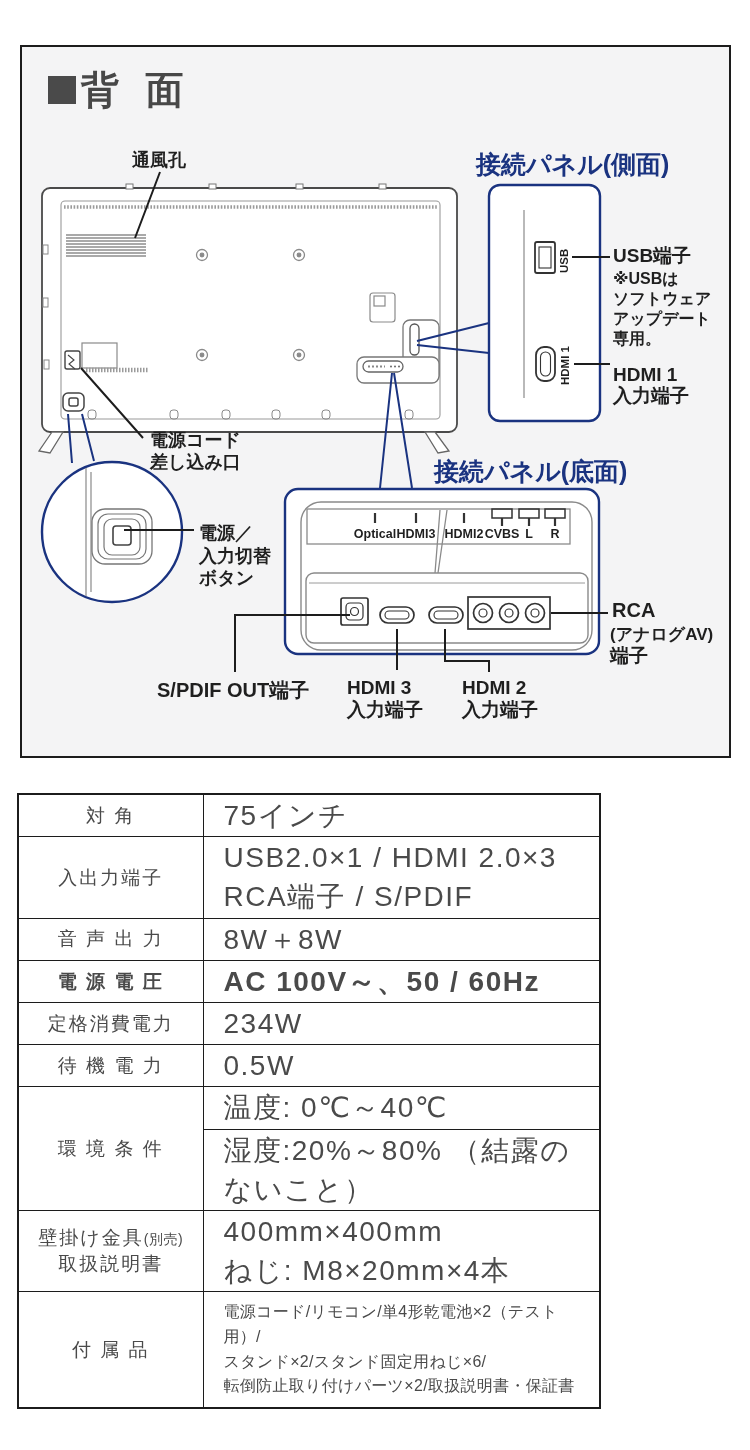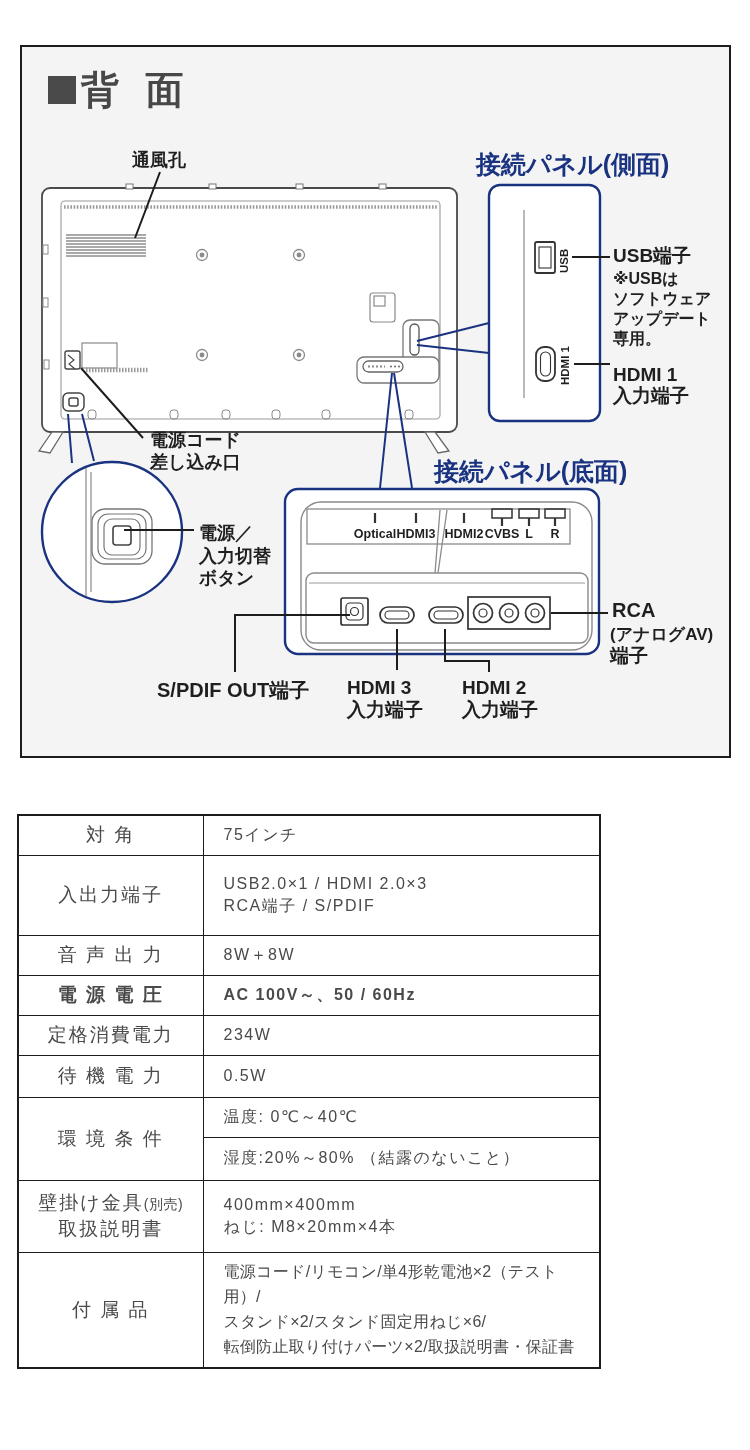--- a/index.html
+++ b/index.html
@@ -32,32 +32,32 @@
   svg text.t20{font-size:20px;}
   svg text.t19{font-size:19px;}
   svg text.t18{font-size:18px;}
   svg text.t17{font-size:17px;}
   svg text.t16{font-size:16px;}
   svg text.t12{font-size:12.5px;font-weight:700;}
   svg text.t11{font-size:11.5px;font-weight:700;}
 
   
   .spec-table{
-    position:absolute;left:17px;top:814px;width:584px;
+    position:absolute;left:17px;top:793px;width:584px;
     border-collapse:collapse;table-layout:fixed;
     color:#4a4a4a;border:2.5px solid #1c1c1c;
   }
   .spec-table td{
     border:1.5px solid #1c1c1c;box-sizing:border-box;vertical-align:middle;
   }
   .spec-table td.lbl{
     width:185px;text-align:center;font-size:19px;letter-spacing:2px;line-height:1.35;
   }
   .spec-table td.val{
-    padding-left:20px;font-size:16px;letter-spacing:1.5px;line-height:1.4;
+    padding-left:20px;font-size:28px;letter-spacing:1.5px;line-height:1.4;
   }
   .spec-table td.val .vline{display:block;}
   .spec-table td.val.small{font-size:16px;letter-spacing:0.3px;line-height:1.55;padding-right:10px;}
   .lbl .sub-small{font-size:14px;letter-spacing:0.5px;}
 </style>
 </head>
 <body>
 
 <div class="stage">
 

